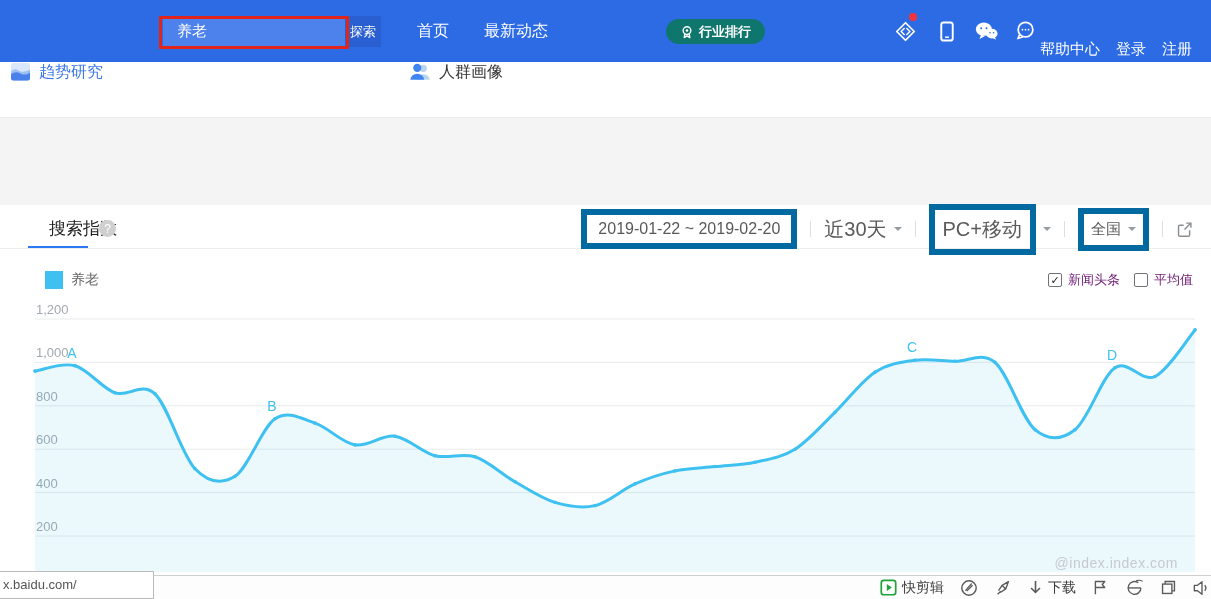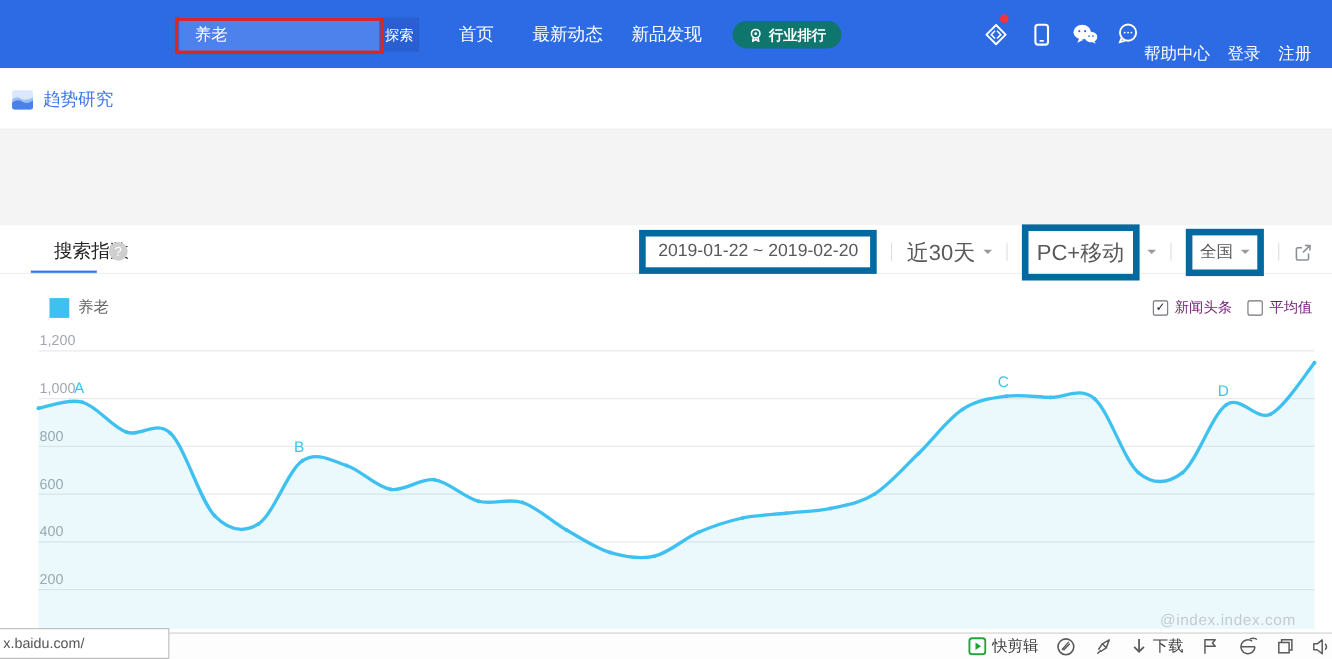--- a/index.html
+++ b/index.html
@@ -20,21 +20,21 @@
   .topnav { position:absolute; top:0; height:62px; display:flex; align-items:center; color:#fff; font-size:16px; cursor:pointer; }
   .nav-home { left:417px; } .nav-news { left:484px; } .nav-new { left:574px; }
   .pill { position:absolute; left:666px; top:19px; height:25px; padding:0 14px; border-radius:13px; background:#0f766e; color:#fff; font-size:13px; font-weight:bold; display:flex; align-items:center; gap:5px; cursor:pointer; }
   .tb-ico { position:absolute; top:21px; cursor:pointer; }
   .reddot { position:absolute; left:909px; top:13px; width:8px; height:8px; border-radius:50%; background:#f4333c; }
   .tb-text { position:absolute; top:12px; height:74px; display:flex; align-items:center; color:#fff; font-size:15px; cursor:pointer; }
   .t-help { left:1040px; } .t-login { left:1116px; } .t-reg { left:1162px; }
 
   
   .subnav { position:absolute; left:0; top:62px; width:1211px; height:56px; background:#fff; border-bottom:1px solid #ececec; }
-  .sn-item { position:absolute; top:0; height:56px; display:flex; align-items:center; gap:8px; font-size:16px; color:#333; cursor:pointer; }
+  .sn-item { position:absolute; top:0; height:56px; display:flex; gap:8px; font-size:16px; color:#333; cursor:pointer; }
   .sn-trend { left:10px; color:#3b76ea; }
   .sn-demand { left:211px; }
   .sn-crowd { left:409px; }
 
   
   .band { position:absolute; left:0; top:118px; width:1211px; height:87px; background:#f4f4f5; }
   .kw-btn { position:absolute; left:10px; top:140px; width:81px; height:40px; background:#2d78f3; color:#fff; border:none; border-radius:4px; font-size:15px; cursor:pointer; font-family:inherit; }
   .kw-box { position:absolute; left:110px; top:140px; width:103px; height:40px; background:#fff; border:1px solid #e3e3e3; }
   .kw-bar { position:absolute; left:0; top:0; width:4px; height:38px; background:#3ec1f0; }
   .kw-input { position:absolute; left:6px; top:0; width:90px; height:38px; border:none; outline:none; font-size:15px; color:#333; padding-left:10px; font-family:inherit; background:transparent; }
@@ -83,21 +83,20 @@
 
   <header class="topbar">
 
     <div class="searchwrap">
       <input class="topsearch" value="养老" style="">
       <button class="explore">探索</button>
     </div>
 
     <span class="topnav nav-home">首页</span>
     <span class="topnav nav-news">最新动态</span>
-    <span class="topnav nav-new">新品发现</span>
 
     <div class="pill">
       <svg width="14" height="14" viewBox="0 0 20 20">
         <circle cx="10" cy="8" r="5.5" fill="none" stroke="#fff" stroke-width="2"></circle>
         <circle cx="10" cy="8" r="1.8" fill="#fff"></circle>
         <path d="M7 12.5 L6 18 L10 15.5 L14 18 L13 12.5" fill="none" stroke="#fff" stroke-width="2" stroke-linejoin="round"></path>
       </svg>
       <span>行业排行</span>
     </div>
 
@@ -145,20 +144,29 @@
   </header>
 
   <nav class="subnav">
     <div class="sn-item sn-trend">
       <svg width="21" height="19" viewBox="0 0 22 20">
         <rect x="1" y="1" width="20" height="18" rx="2.5" fill="#dbe8fb"></rect>
         <path d="M1 10 Q5 6 9 9 T21 8 V17 a2.5 2.5 0 0 1 -2.5 2.5 H3.5 A2.5 2.5 0 0 1 1 17 Z" fill="#9cc0f4"></path>
         <path d="M1 13 Q6 9 11 12 T21 11 V17 a2.5 2.5 0 0 1 -2.5 2.5 H3.5 A2.5 2.5 0 0 1 1 17 Z" fill="#4a80ea"></path>
       </svg>
       <span>趋势研究</span>
+    </div>
+    <div class="sn-item sn-crowd">
+      <svg width="22" height="19" viewBox="0 0 24 20">
+        <circle cx="15.5" cy="6.5" r="4" fill="#b9d3f2"></circle>
+        <path d="M8.5 19 a7 6 0 0 1 14 0 Z" fill="#b9d3f2"></path>
+        <circle cx="9" cy="6" r="4.5" fill="#3f86f2"></circle>
+        <path d="M1.5 19 a7.5 6.5 0 0 1 15 0 Z" fill="#3f86f2"></path>
+      </svg>
+      <span>人群画像</span>
     </div>
   </nav>
 
   <div class="band">
     <button class="kw-btn">关键词</button>
     <div class="kw-box">
       <span class="kw-bar"></span>
       <input class="kw-input" value="养老" style="">
     </div>
     <button class="cmp-btn">+ 添加对比</button>

